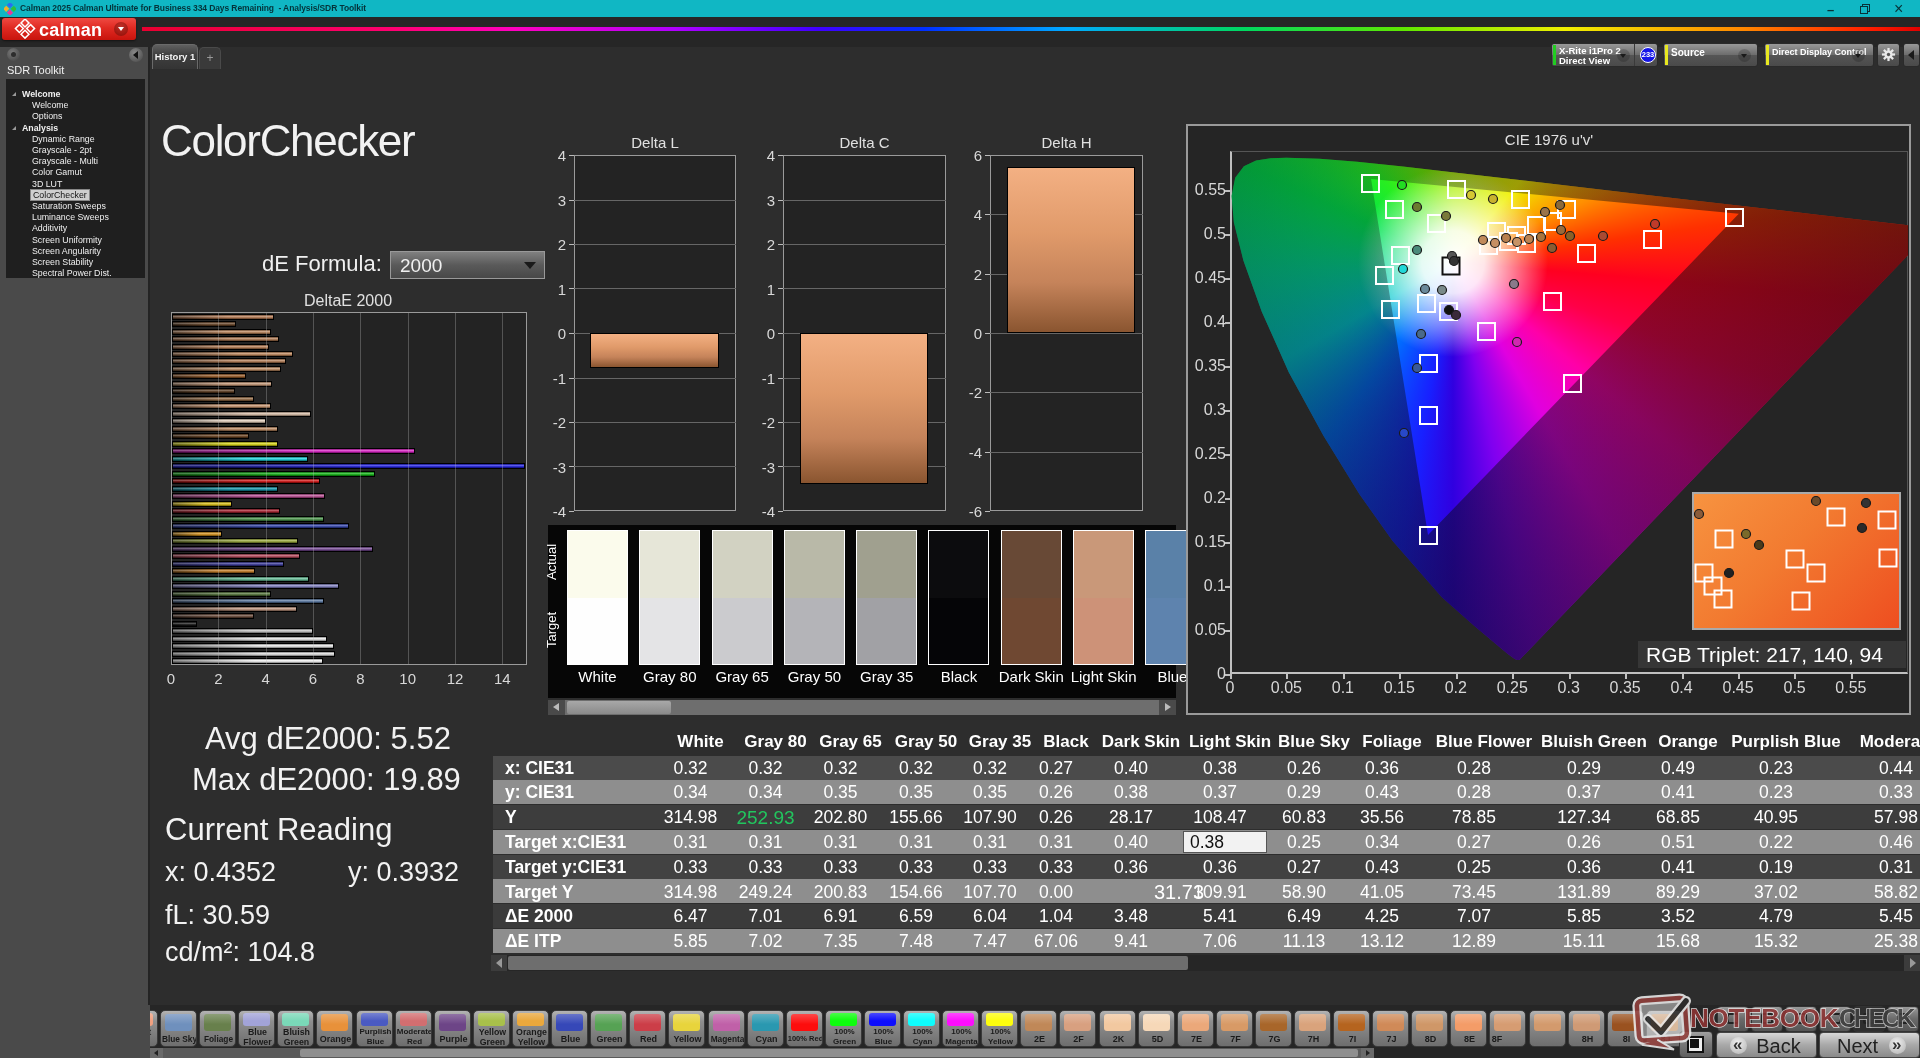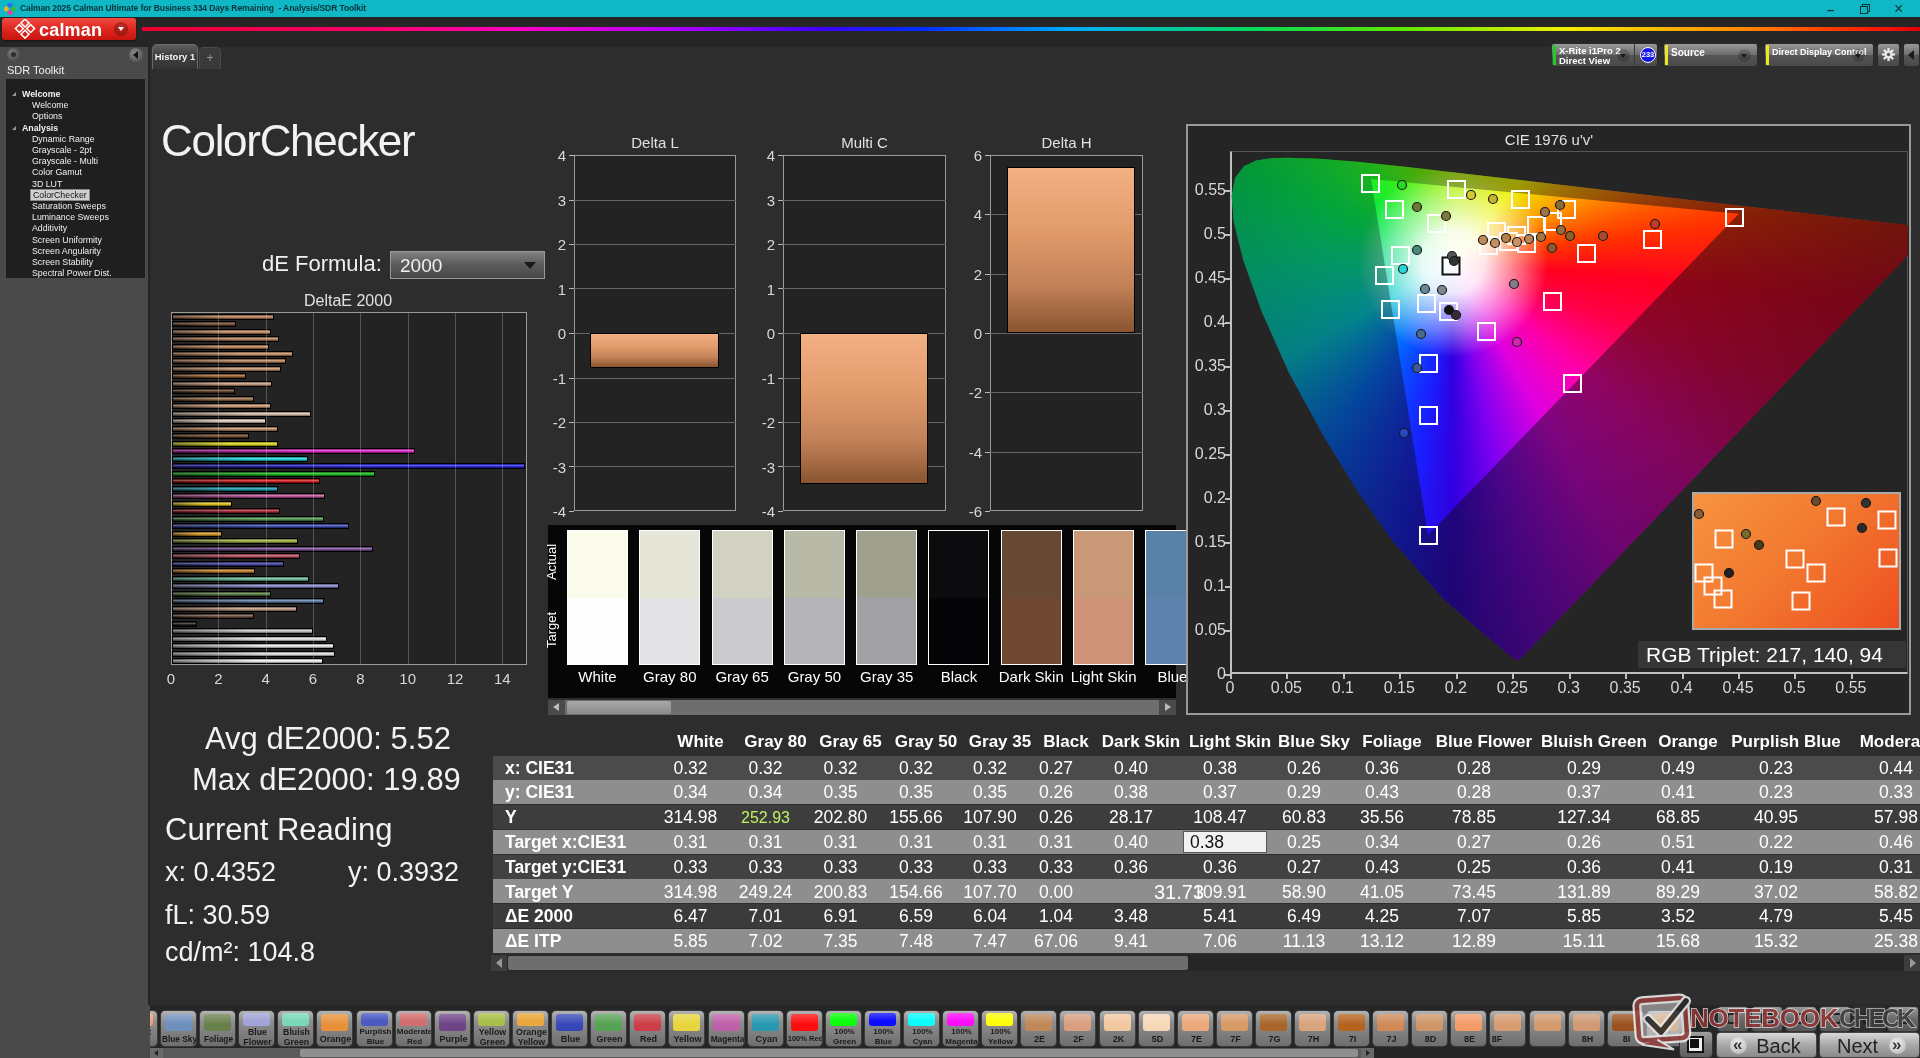--- a/index.html
+++ b/index.html
@@ -189,21 +189,21 @@
 <div style="position:absolute;left:366px;top:369.5px;width:200px;text-align:right;font-size:15px;line-height:17px;white-space:nowrap;color:#d8d8d8;">-1</div>
 <div style="position:absolute;left:569px;top:378px;width:5px;height:1px;background:#bbb;"></div>
 <div style="position:absolute;left:574px;top:422px;width:162px;height:1px;background:#666;"></div>
 <div style="position:absolute;left:366px;top:414.0px;width:200px;text-align:right;font-size:15px;line-height:17px;white-space:nowrap;color:#d8d8d8;">-2</div>
 <div style="position:absolute;left:569px;top:422px;width:5px;height:1px;background:#bbb;"></div>
 <div style="position:absolute;left:574px;top:466px;width:162px;height:1px;background:#666;"></div>
 <div style="position:absolute;left:366px;top:458.5px;width:200px;text-align:right;font-size:15px;line-height:17px;white-space:nowrap;color:#d8d8d8;">-3</div>
 <div style="position:absolute;left:569px;top:466px;width:5px;height:1px;background:#bbb;"></div>
 <div style="position:absolute;left:366px;top:503.0px;width:200px;text-align:right;font-size:15px;line-height:17px;white-space:nowrap;color:#d8d8d8;">-4</div>
 <div style="position:absolute;left:569px;top:511px;width:5px;height:1px;background:#bbb;"></div>
-<div style="position:absolute;left:864.5px;top:134px;transform:translateX(-50%);font-size:15px;line-height:17px;white-space:nowrap;color:#e0e0e0;">Multi C</div>
+<div style="position:absolute;left:864.5px;top:134px;transform:translateX(-50%);font-size:15px;line-height:17px;white-space:nowrap;color:#e0e0e0;">Delta C</div>
 <div style="position:absolute;left:783px;top:155px;width:163px;height:356px;background:#232323;border:1px solid #9a9a9a;"></div>
 <div style="position:absolute;left:575px;top:147.0px;width:200px;text-align:right;font-size:15px;line-height:17px;white-space:nowrap;color:#d8d8d8;">4</div>
 <div style="position:absolute;left:778px;top:155px;width:5px;height:1px;background:#bbb;"></div>
 <div style="position:absolute;left:783px;top:200px;width:163px;height:1px;background:#666;"></div>
 <div style="position:absolute;left:575px;top:191.5px;width:200px;text-align:right;font-size:15px;line-height:17px;white-space:nowrap;color:#d8d8d8;">3</div>
 <div style="position:absolute;left:778px;top:200px;width:5px;height:1px;background:#bbb;"></div>
 <div style="position:absolute;left:783px;top:244px;width:163px;height:1px;background:#666;"></div>
 <div style="position:absolute;left:575px;top:236.0px;width:200px;text-align:right;font-size:15px;line-height:17px;white-space:nowrap;color:#d8d8d8;">2</div>
 <div style="position:absolute;left:778px;top:244px;width:5px;height:1px;background:#bbb;"></div>
 <div style="position:absolute;left:783px;top:288px;width:163px;height:1px;background:#666;"></div>
@@ -498,21 +498,21 @@
 <div style="position:absolute;left:1304.0px;top:783.3px;transform:translateX(-50%);font-size:17.5px;line-height:19.5px;white-space:nowrap;color:#fff;">0.29</div>
 <div style="position:absolute;left:1382.0px;top:783.3px;transform:translateX(-50%);font-size:17.5px;line-height:19.5px;white-space:nowrap;color:#fff;">0.43</div>
 <div style="position:absolute;left:1474.0px;top:783.3px;transform:translateX(-50%);font-size:17.5px;line-height:19.5px;white-space:nowrap;color:#fff;">0.28</div>
 <div style="position:absolute;left:1584.0px;top:783.3px;transform:translateX(-50%);font-size:17.5px;line-height:19.5px;white-space:nowrap;color:#fff;">0.37</div>
 <div style="position:absolute;left:1678.0px;top:783.3px;transform:translateX(-50%);font-size:17.5px;line-height:19.5px;white-space:nowrap;color:#fff;">0.41</div>
 <div style="position:absolute;left:1776.0px;top:783.3px;transform:translateX(-50%);font-size:17.5px;line-height:19.5px;white-space:nowrap;color:#fff;">0.23</div>
 <div style="position:absolute;left:1896.0px;top:783.3px;transform:translateX(-50%);font-size:17.5px;line-height:19.5px;white-space:nowrap;color:#fff;">0.33</div>
 <div style="position:absolute;left:493px;top:805px;width:1427px;height:24px;background:#3d3d3d;"></div>
 <div style="position:absolute;left:505px;top:808.0999999999999px;font-size:17.5px;line-height:19.5px;white-space:nowrap;color:#fff;font-weight:700;">Y</div>
 <div style="position:absolute;left:690.5px;top:808.0999999999999px;transform:translateX(-50%);font-size:17.5px;line-height:19.5px;white-space:nowrap;color:#fff;">314.98</div>
-<div style="position:absolute;left:765.5px;top:808.0999999999999px;transform:translateX(-50%);font-size:16px;line-height:19.5px;white-space:nowrap;color:#bef264;">252.93</div>
+<div style="position:absolute;left:765.5px;top:808.0999999999999px;transform:translateX(-50%);font-size:19px;line-height:19.5px;white-space:nowrap;color:#22c55e;">252.93</div>
 <div style="position:absolute;left:840.5px;top:808.0999999999999px;transform:translateX(-50%);font-size:17.5px;line-height:19.5px;white-space:nowrap;color:#fff;">202.80</div>
 <div style="position:absolute;left:916.0px;top:808.0999999999999px;transform:translateX(-50%);font-size:17.5px;line-height:19.5px;white-space:nowrap;color:#fff;">155.66</div>
 <div style="position:absolute;left:990.0px;top:808.0999999999999px;transform:translateX(-50%);font-size:17.5px;line-height:19.5px;white-space:nowrap;color:#fff;">107.90</div>
 <div style="position:absolute;left:1056.0px;top:808.0999999999999px;transform:translateX(-50%);font-size:17.5px;line-height:19.5px;white-space:nowrap;color:#fff;">0.26</div>
 <div style="position:absolute;left:1131.0px;top:808.0999999999999px;transform:translateX(-50%);font-size:17.5px;line-height:19.5px;white-space:nowrap;color:#fff;">28.17</div>
 <div style="position:absolute;left:1220.0px;top:808.0999999999999px;transform:translateX(-50%);font-size:17.5px;line-height:19.5px;white-space:nowrap;color:#fff;">108.47</div>
 <div style="position:absolute;left:1304.0px;top:808.0999999999999px;transform:translateX(-50%);font-size:17.5px;line-height:19.5px;white-space:nowrap;color:#fff;">60.83</div>
 <div style="position:absolute;left:1382.0px;top:808.0999999999999px;transform:translateX(-50%);font-size:17.5px;line-height:19.5px;white-space:nowrap;color:#fff;">35.56</div>
 <div style="position:absolute;left:1474.0px;top:808.0999999999999px;transform:translateX(-50%);font-size:17.5px;line-height:19.5px;white-space:nowrap;color:#fff;">78.85</div>
 <div style="position:absolute;left:1584.0px;top:808.0999999999999px;transform:translateX(-50%);font-size:17.5px;line-height:19.5px;white-space:nowrap;color:#fff;">127.34</div>

